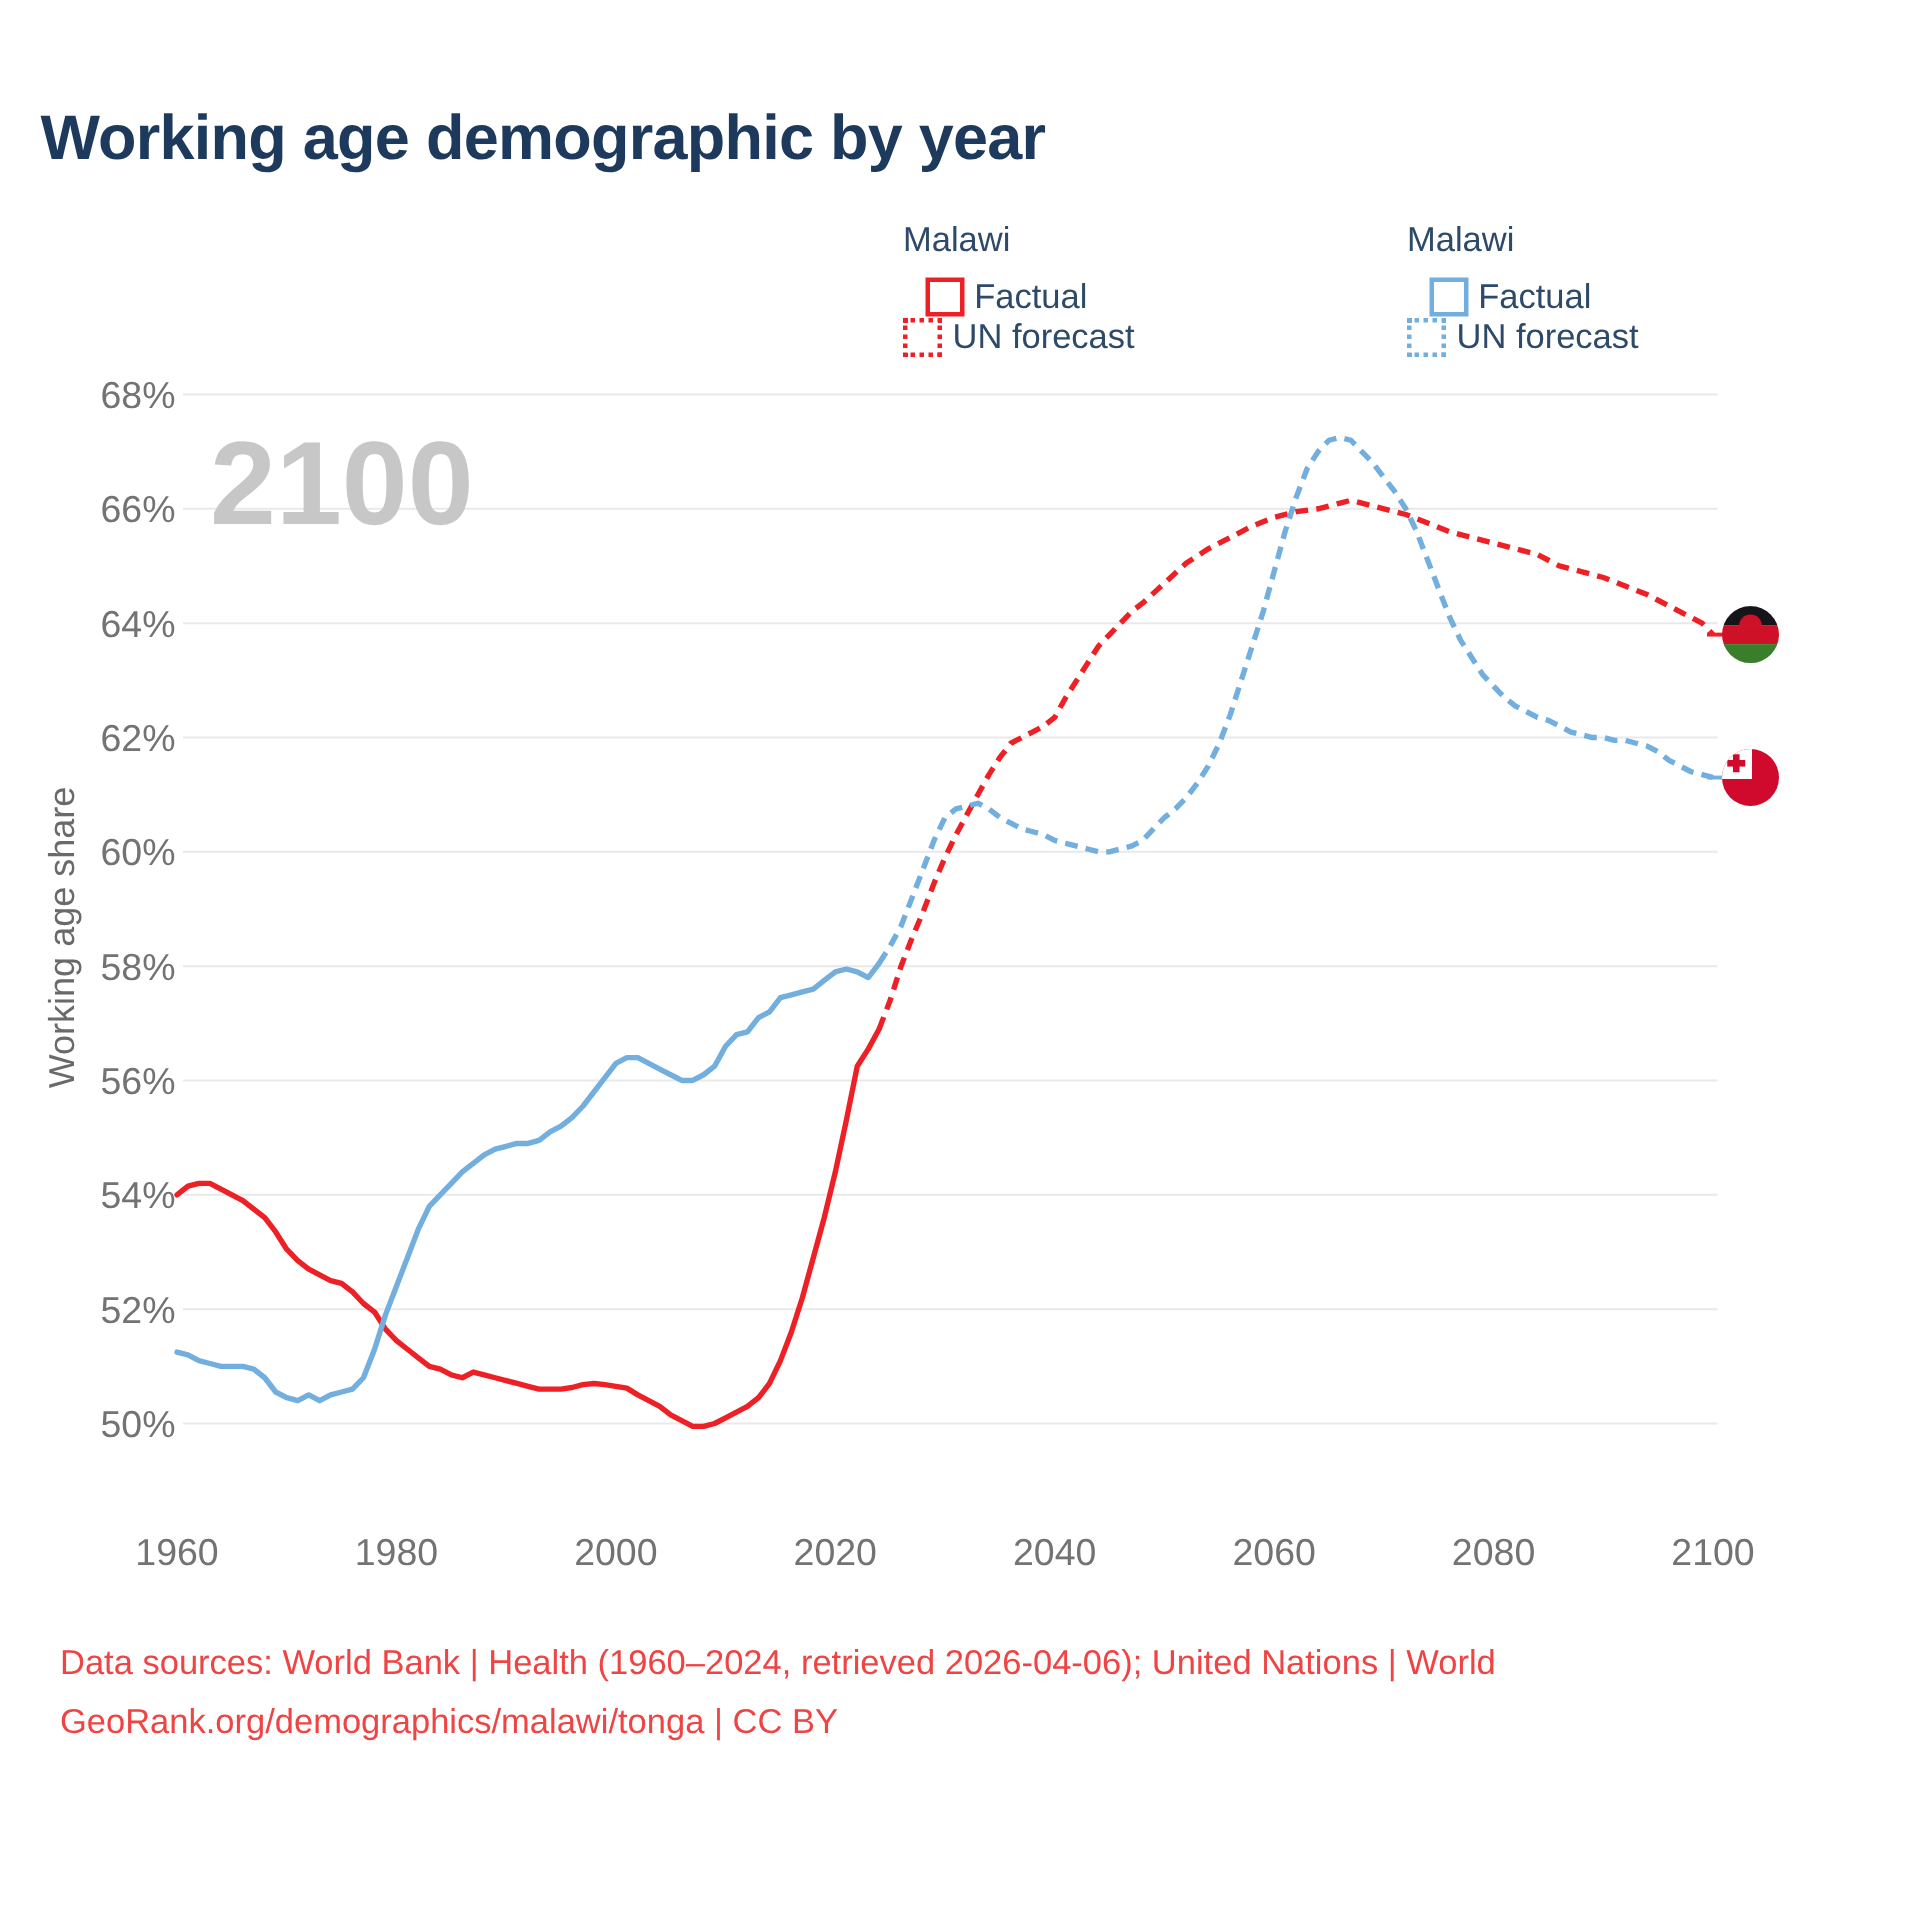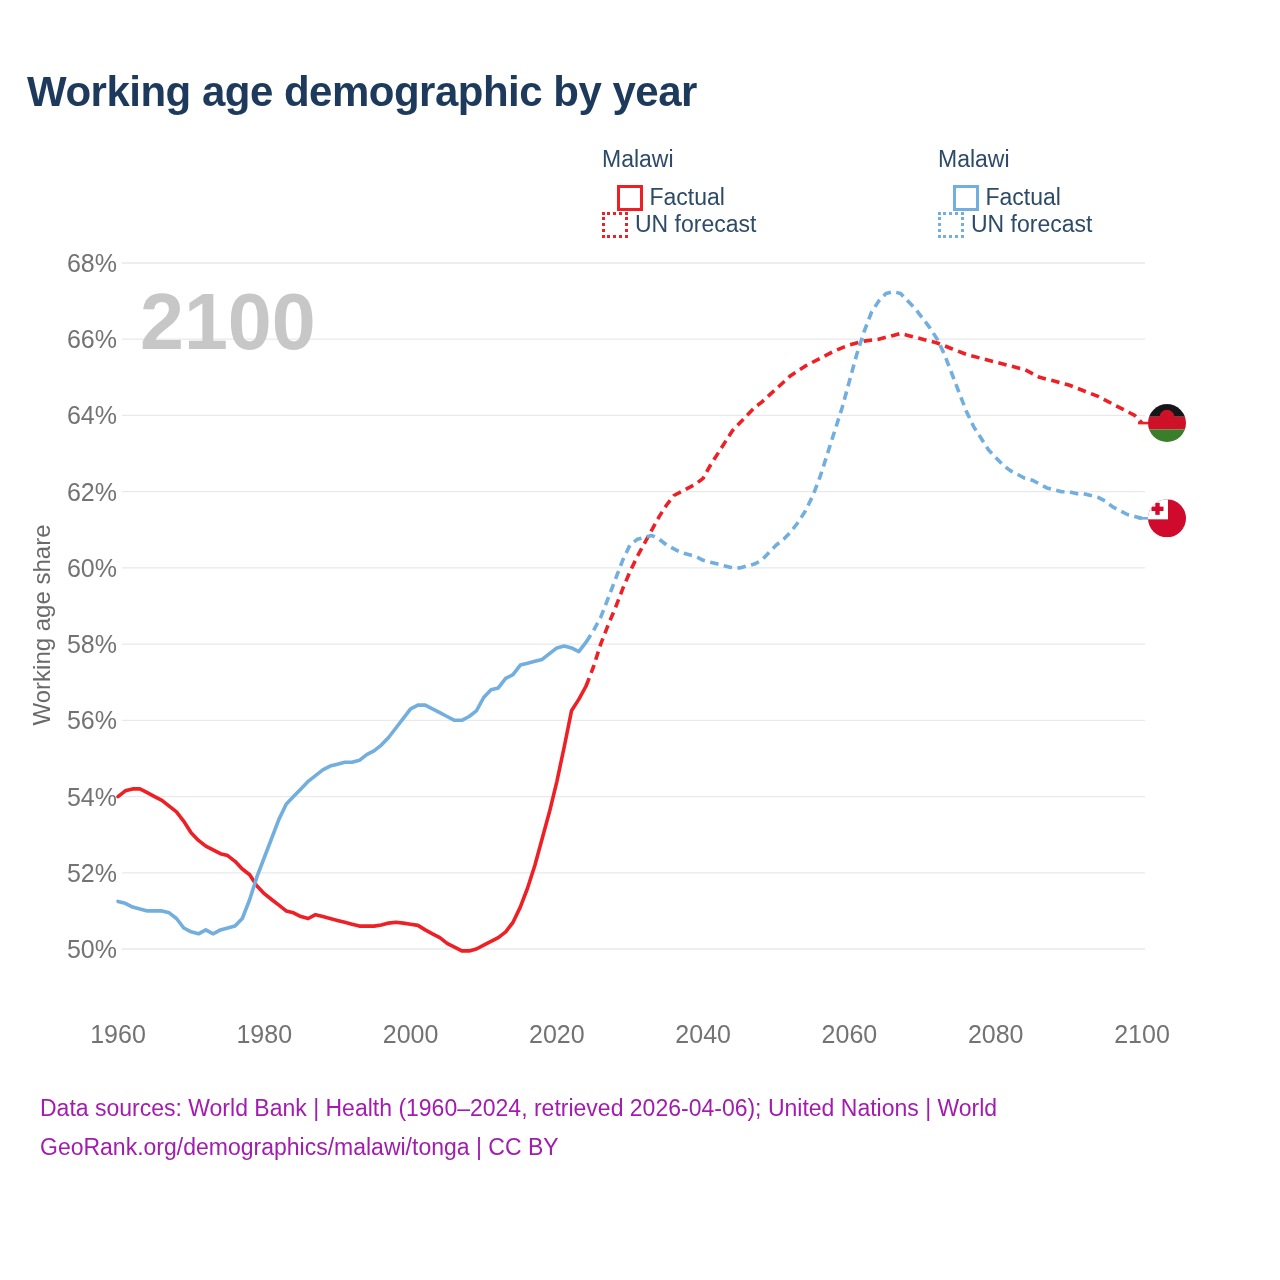--- a/index.html
+++ b/index.html
@@ -24,21 +24,21 @@
   .legend-group.g0{left:602px;}
   .legend-group.g1{left:938px;}
   .legend-header{font-size:23px;color:#2d4a68;}
   .legend-row{display:flex;align-items:center;margin-top:11px;flex-direction:column;}
   .legend-item{display:flex;align-items:center;margin-right:17px;}
   .legend-item:last-child{margin-right:0;align-items:center;}
   .swatch{width:20px;height:20px;border:3px solid #999;margin-right:7px;box-sizing:content-box;background:#fff;}
   .legend-label{font-size:23px;color:#2d4a68;white-space:nowrap;}
   .footer{
     position:absolute;left:40px;top:1089px;width:1180px;
-    font-size:23px;line-height:39px;color:#a21caf;z-index:4;
+    font-size:23px;line-height:39px;color:#ef4444;z-index:4;
   }
   .tick-y{font-size:25px;fill:#737373;}
   .tick-x{font-size:25px;fill:#737373;}
   .value-label{font-size:30px;font-weight:400;}
 </style>
 </head>
 <body>
 
 <div id="stage">
 

